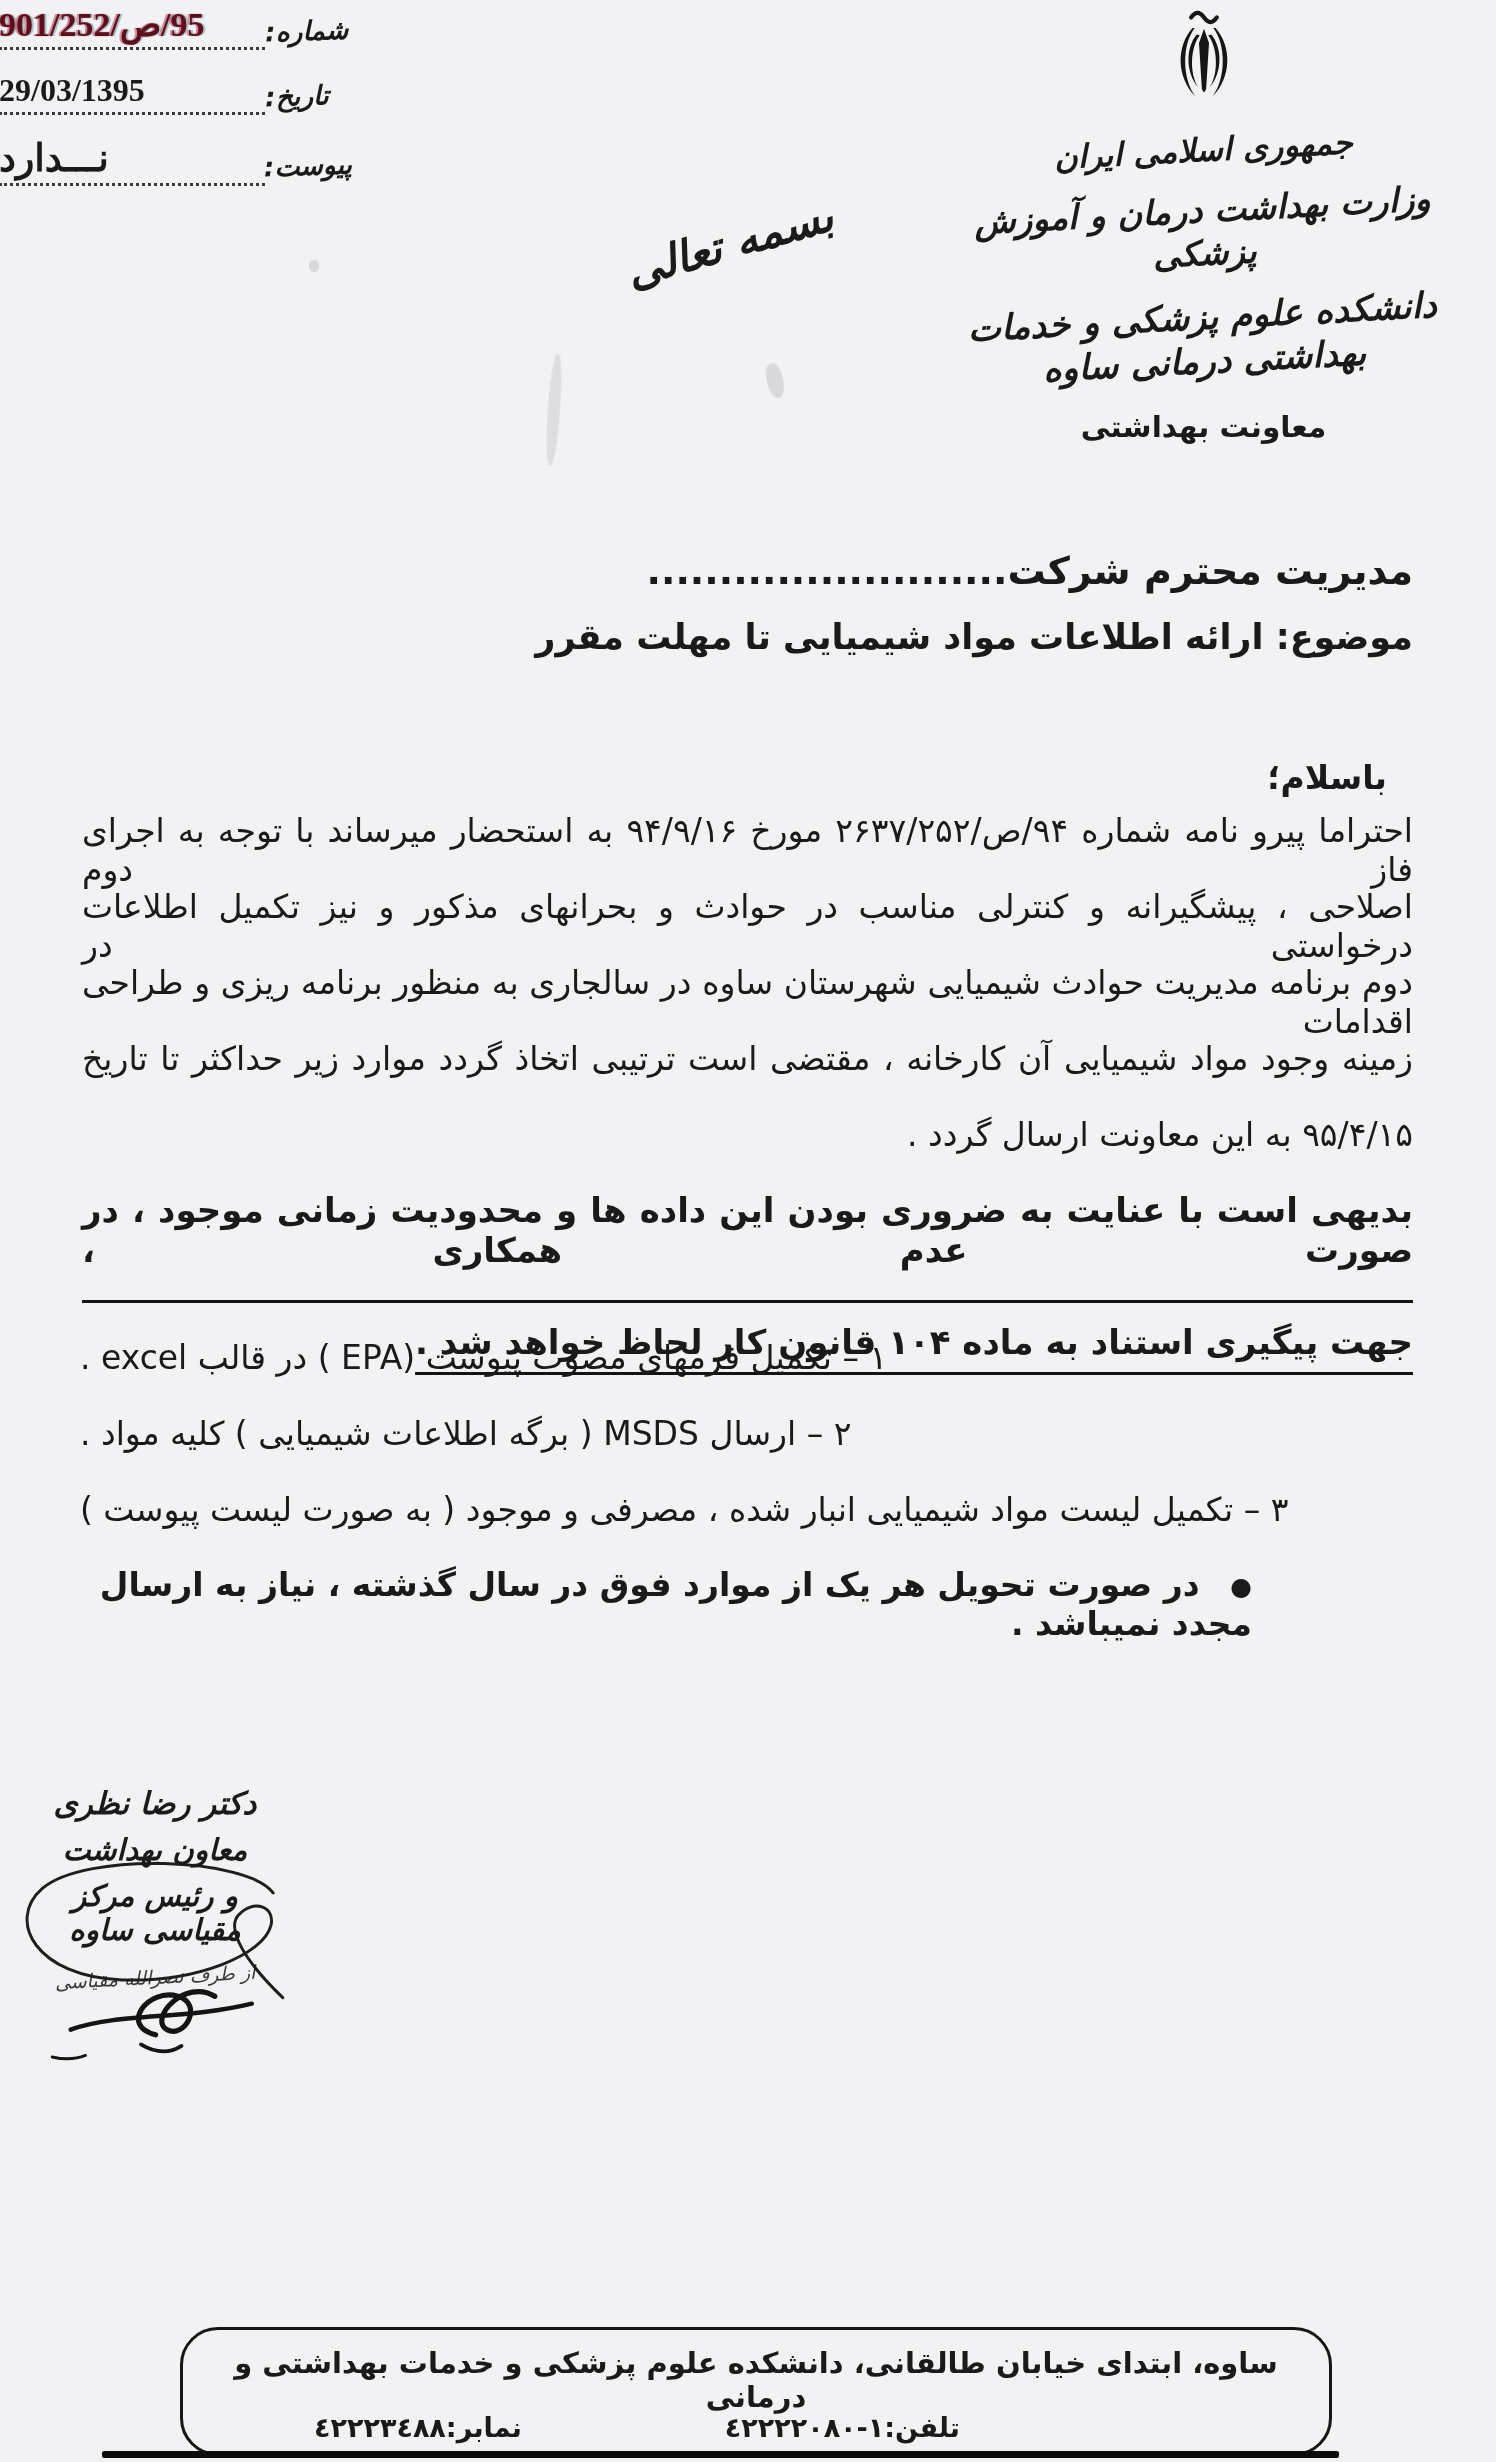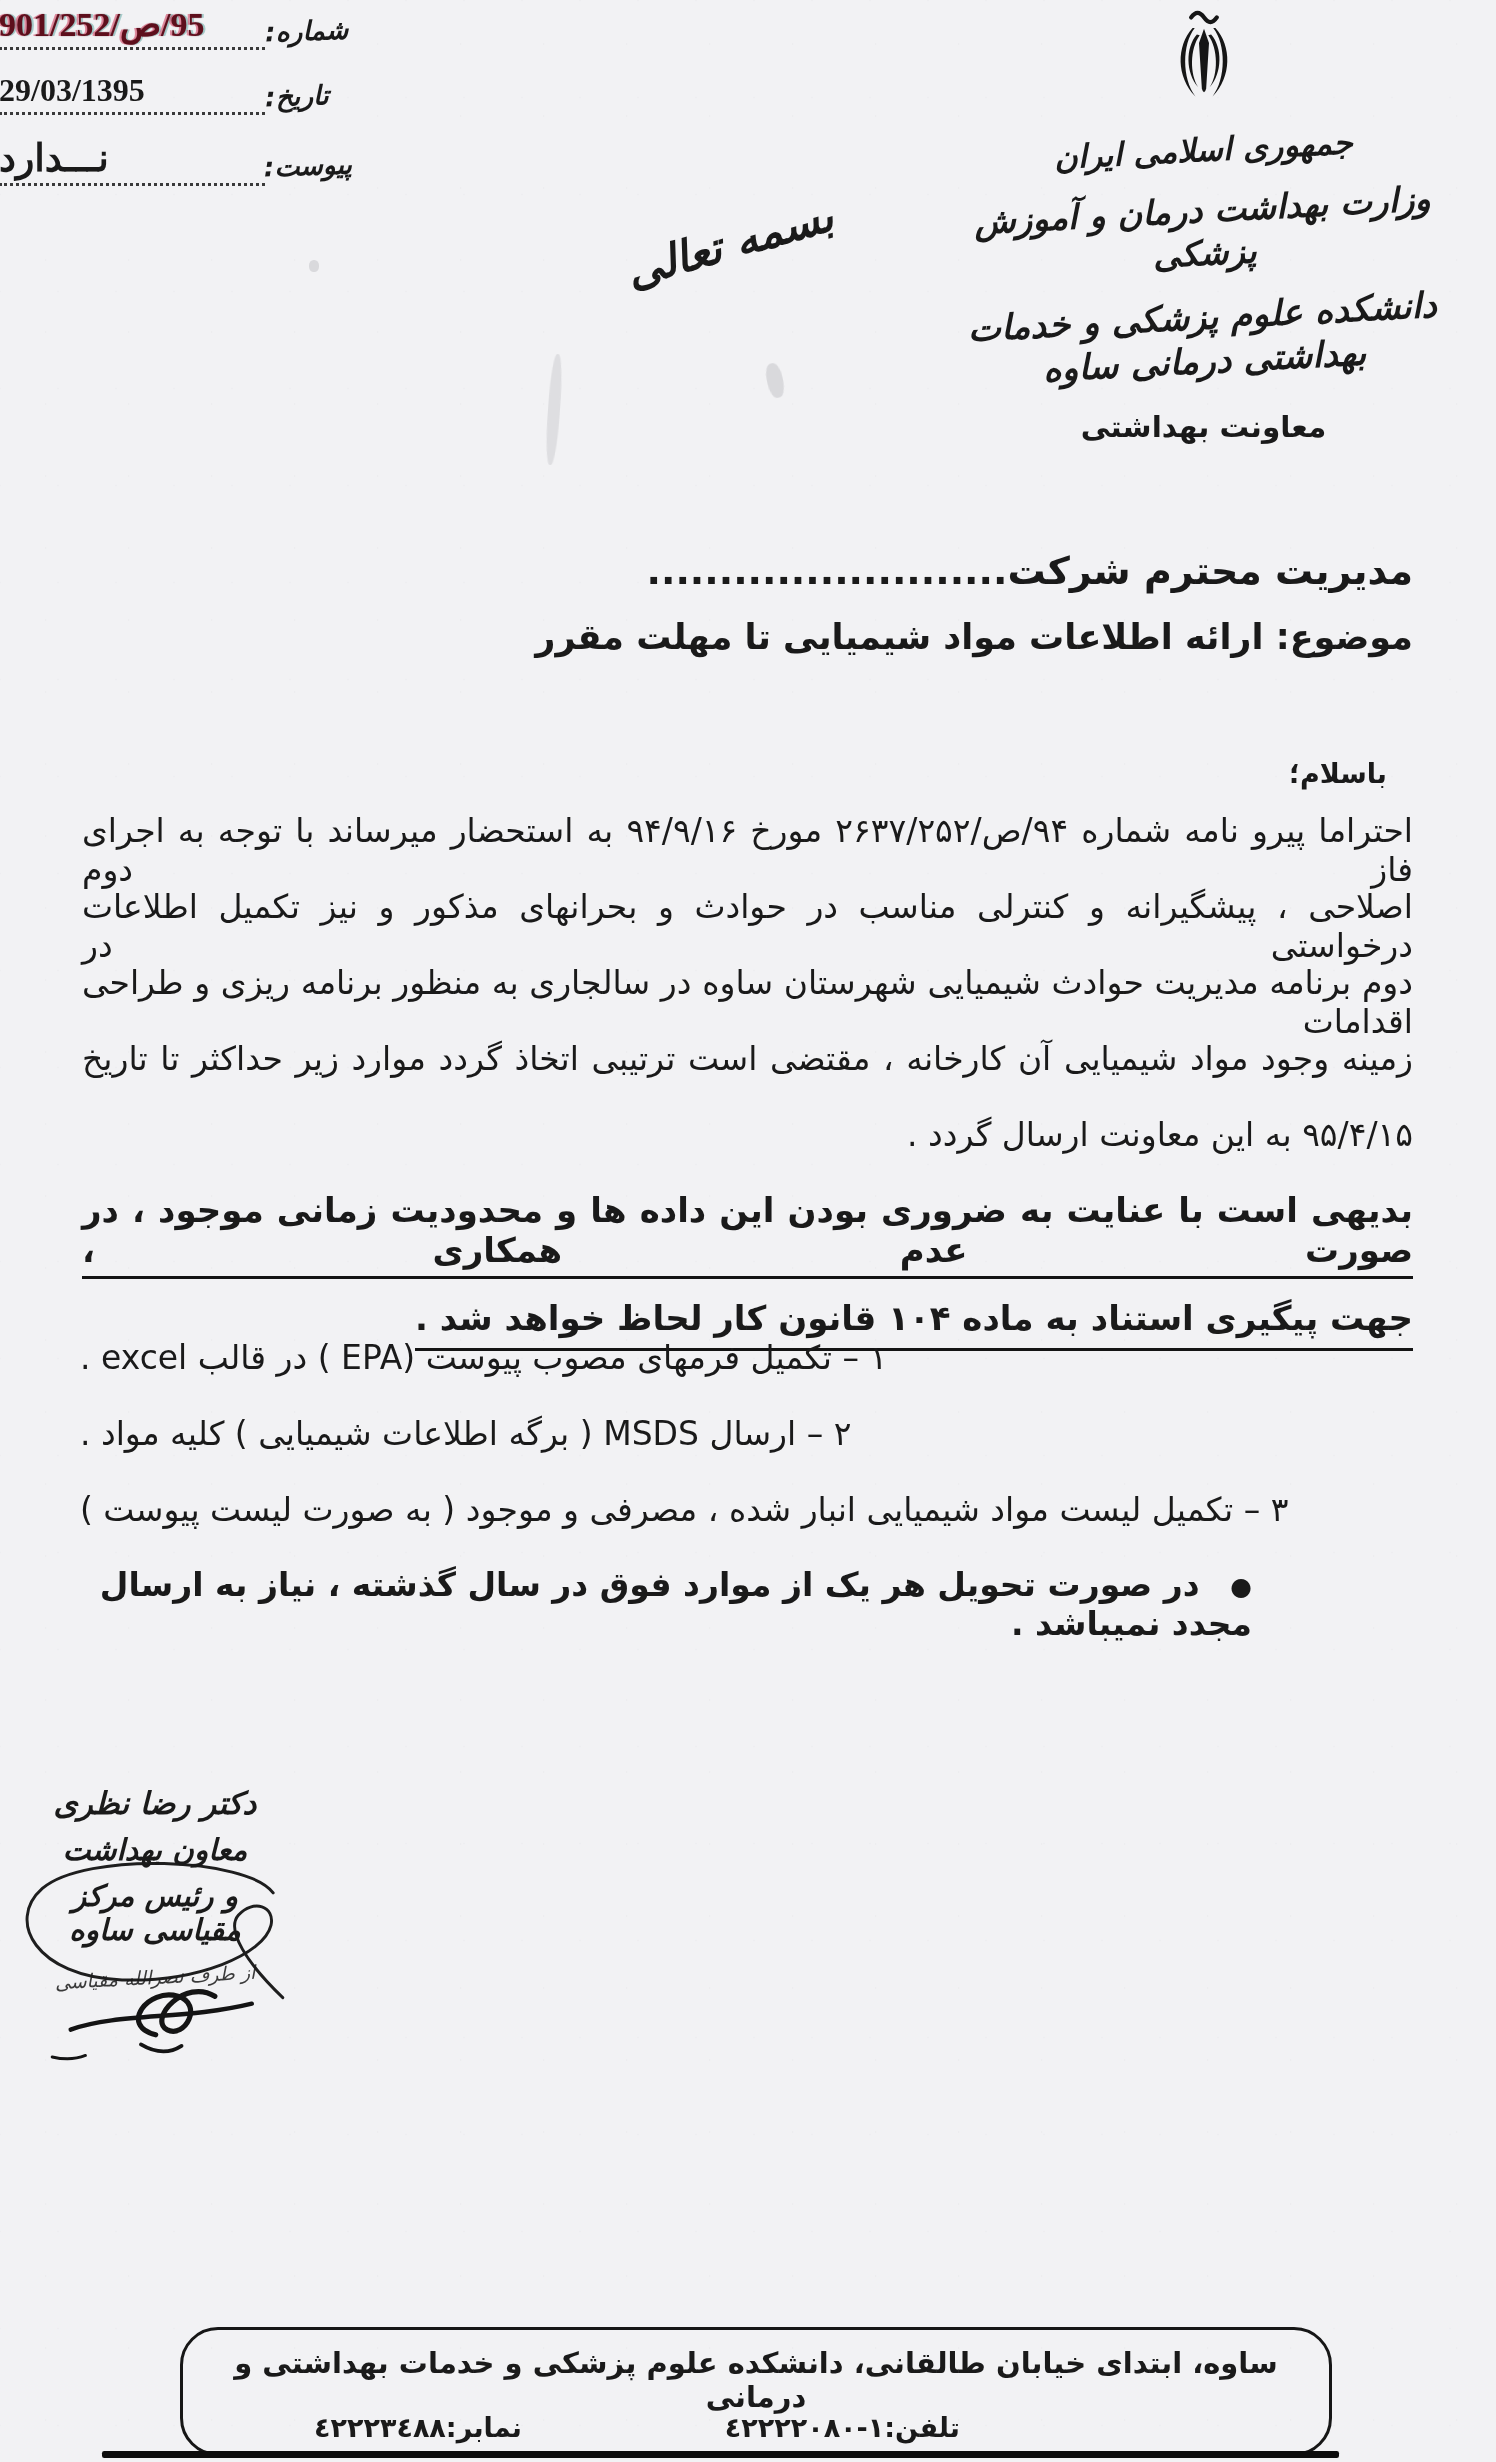--- a/index.html
+++ b/index.html
@@ -49,26 +49,26 @@
     font-style:italic; transform:rotate(-16deg); letter-spacing:1.5px;
   }
   
   .smudge{position:absolute; background:#9a9aa0; opacity:.28; border-radius:45%; filter:blur(0.7px);}
   .sm1{left:549px; top:354px; width:11.8px; height:111px; transform:rotate(4deg); opacity:.22;}
   .sm2{left:768px; top:363px; width:16px; height:35px; transform:rotate(-12deg);}
   .sm3{left:310px; top:260px; width:10.3px; height:11.8px;}
   
   .addr{position:absolute; right:83px; left:81px; top:549px; font-size:38px; font-weight:800; text-align:right;}
   .subj{position:absolute; right:83px; left:81px; top:617px; font-size:35px; font-weight:600; text-align:right;}
-  .salut{position:absolute; right:109px; top:758px; font-size:27px; font-weight:600;}
+  .salut{position:absolute; right:109px; top:758px; font-size:33px; font-weight:600;}
   .para{position:absolute; right:83px; left:83px; top:811px; font-size:33px;}
   .bline{height:76px; text-align:justify; text-align-last:justify;}
   .bline.short{text-align:right; text-align-last:right;}
   .warn{position:absolute; right:83px; left:83px; top:1190px; font-size:34px; font-weight:800;}
-  .warn .w1{padding-bottom:6px; border-bottom:3.7px solid #141414; text-align:justify; text-align-last:justify;}
+  .warn .w1{padding-bottom:30px; border-bottom:3.7px solid #141414; text-align:justify; text-align-last:justify;}
   .warn .w2{margin-top:19px; text-align:right;}
   .warn .w2 span{display:inline-block; border-bottom:3.7px solid #141414; padding-bottom:10.3px;}
   .items{position:absolute; right:159px; left:81px; top:1338px; font-size:33px;}
   .items .it{height:76px; text-align:left;}
   .note{position:absolute; right:244px; left:96px; top:1565px; font-size:33px; font-weight:600; text-align:right;}
   .note .blt{font-size:25px; vertical-align:middle; margin-left:19px;}
   
   .sig{position:absolute; left:38px; top:1785px; width:236px; text-align:center;}
   .sig .sname{font-size:31px; font-style:italic; font-weight:600;}
   .sig .stitle{font-size:29.5px; font-style:italic; font-weight:600; margin-top:11.8px; position:relative; z-index:2;}

